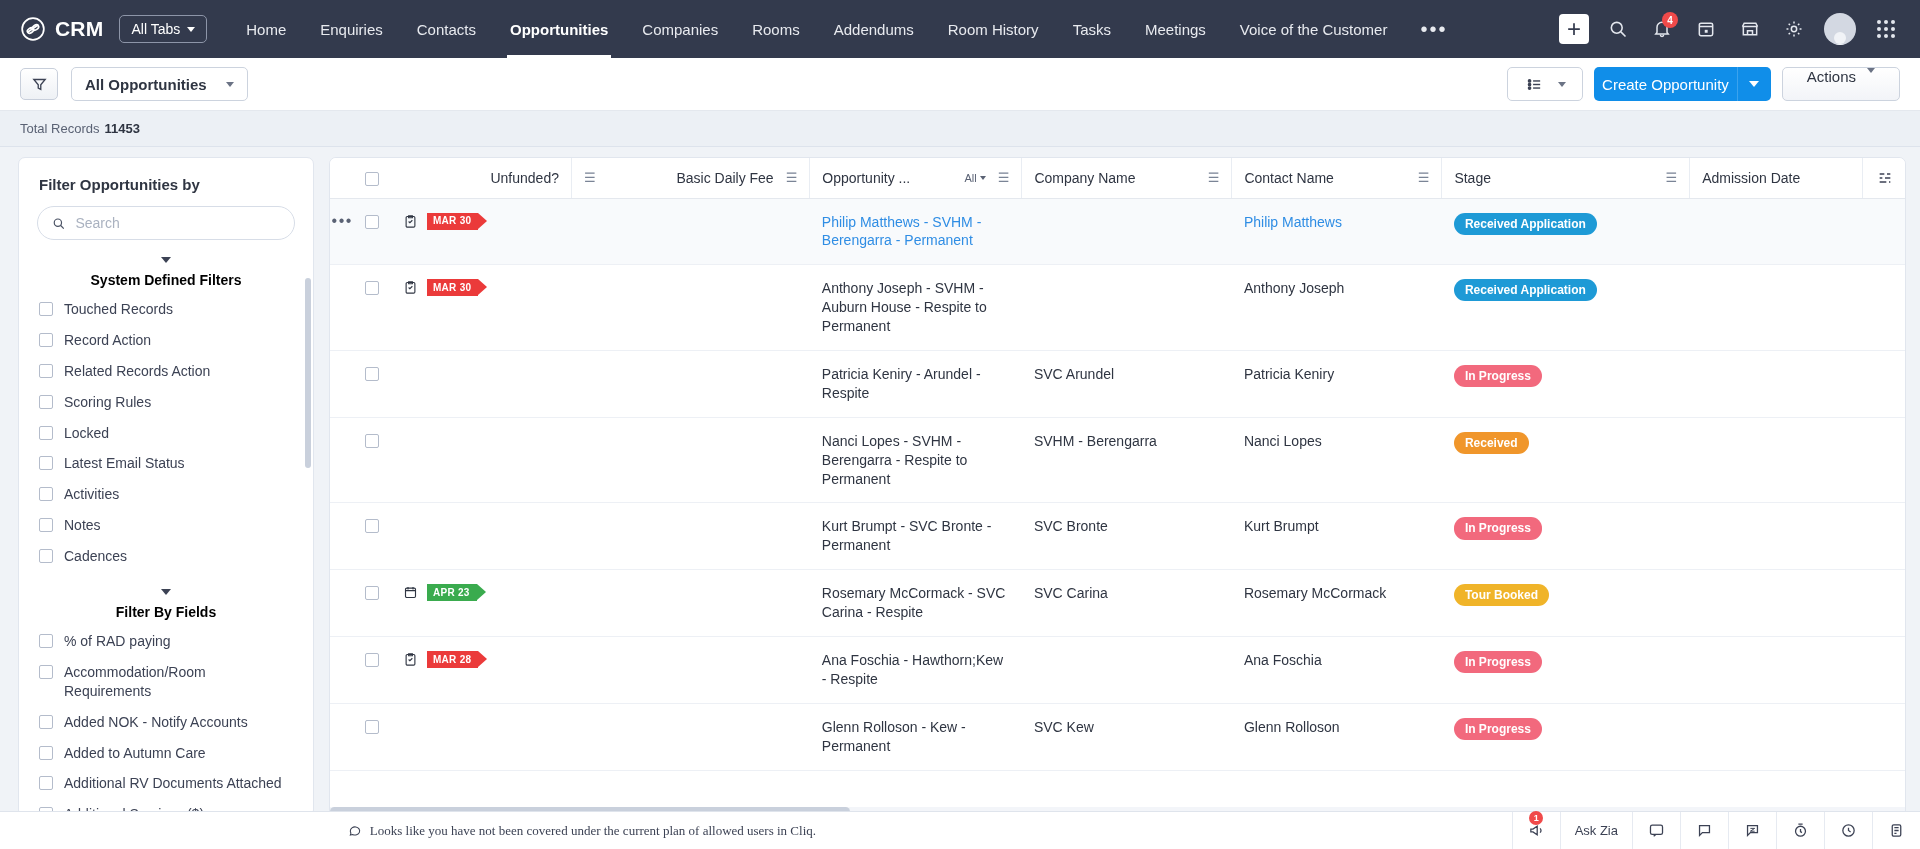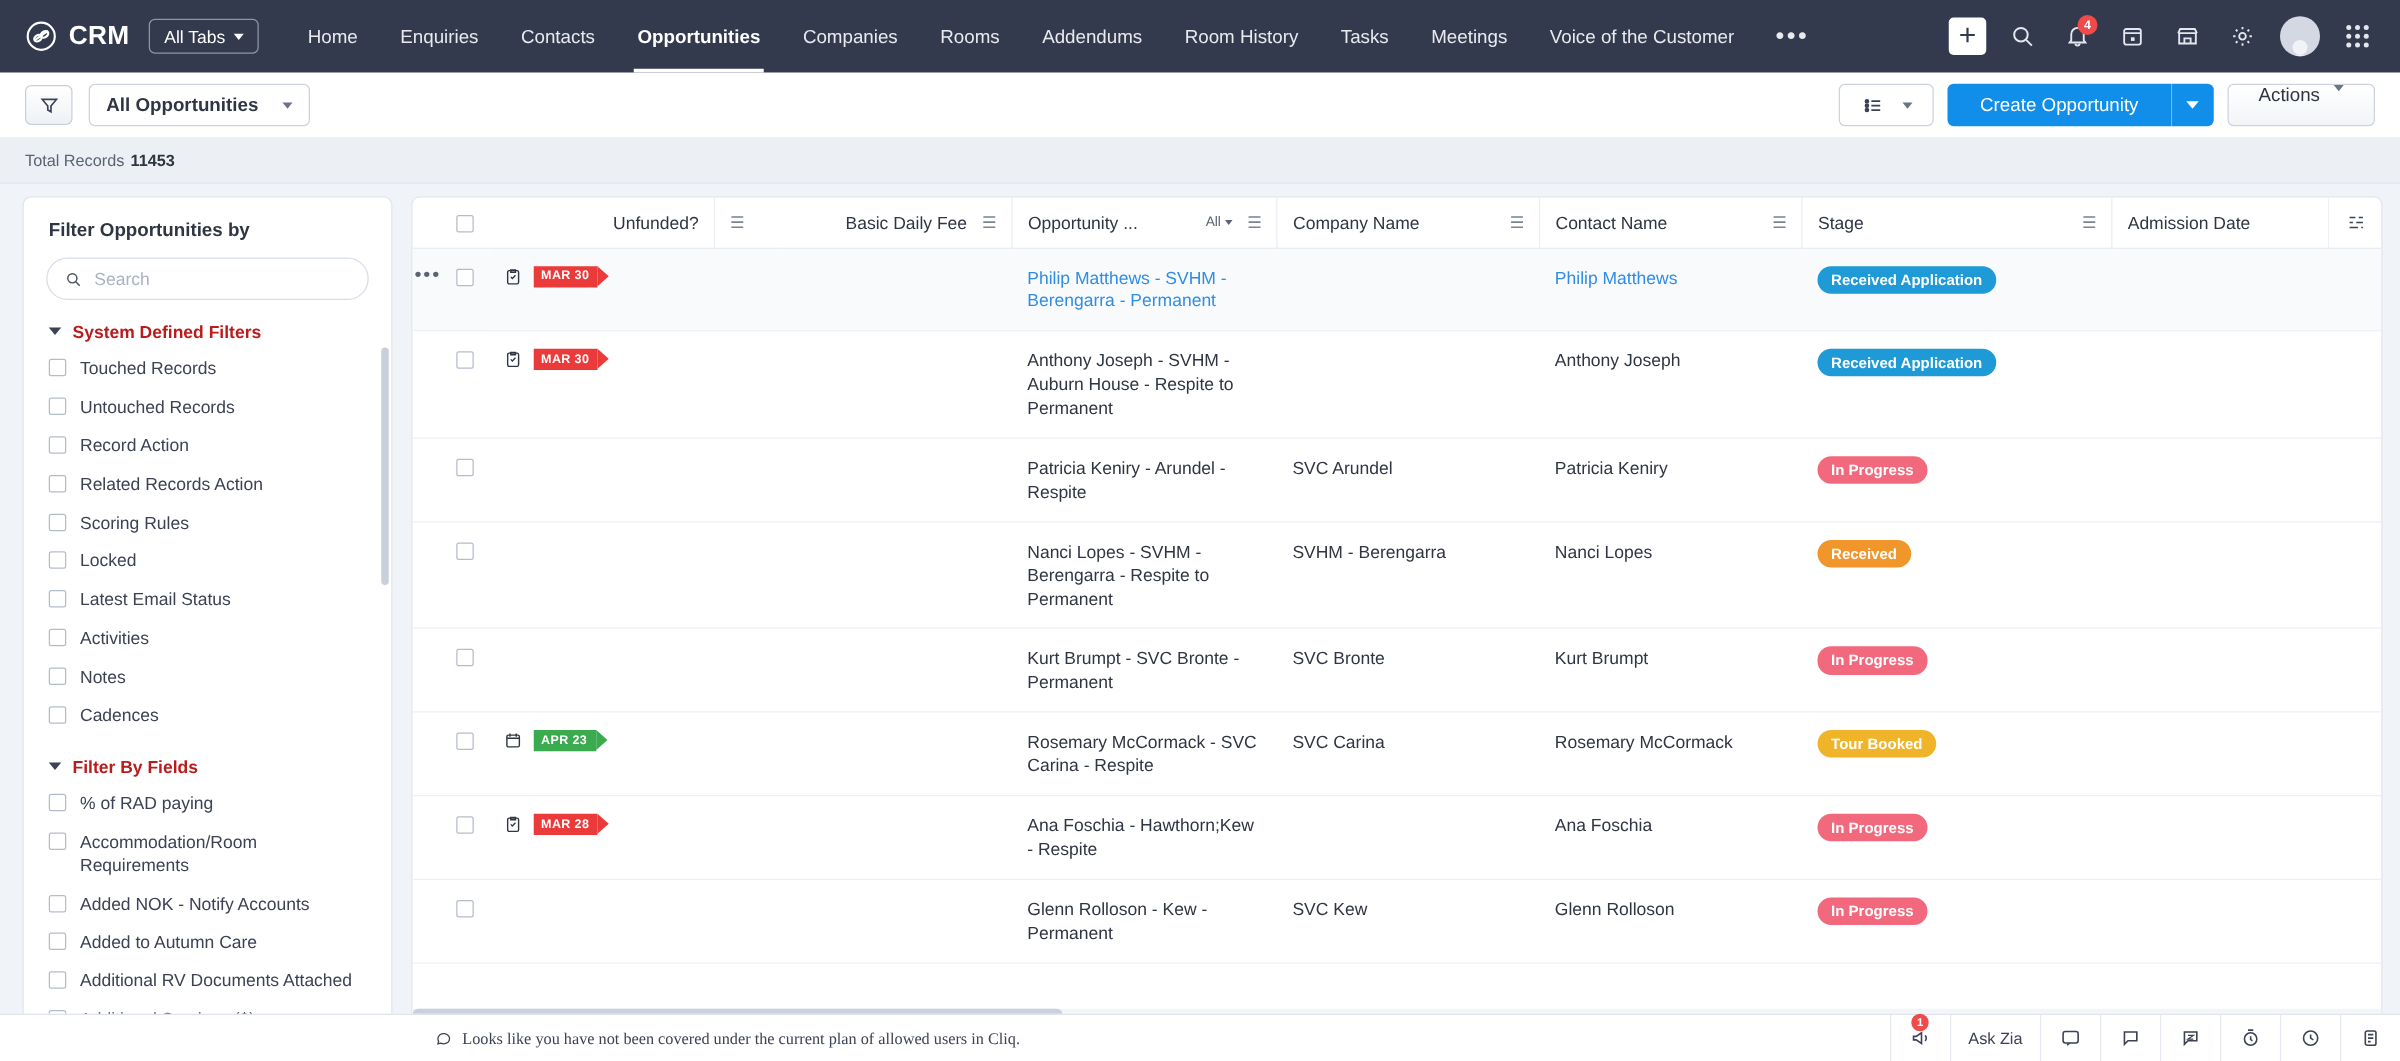--- a/index.html
+++ b/index.html
@@ -80,21 +80,21 @@
     display: flex; align-items: center; gap: 19px; padding: 0 13px; cursor: pointer;
     font-size: 15px; font-weight: 700; color: #2f3542;
   }
   .tb-right { margin-left: auto; display: flex; align-items: center; gap: 11px; }
   .layout-btn {
     border: 1px solid #ccd3de; border-radius: 5px; height: 34px; width: 76px;
     display: flex; align-items: center; justify-content: center; gap: 14px; cursor: pointer;
   }
   .btn-primary {
     background: #108ee9; color: #fff; height: 34px; border-radius: 5px 0 0 5px;
-    display: flex; align-items: center; padding: 0 26px; font-size: 15px; cursor: pointer;
+    display: flex; align-items: center; padding: 0 8px; font-size: 15px; cursor: pointer;
     white-space: nowrap;
   }
   .btn-primary-caret {
     background: #108ee9; color: #fff; height: 34px; width: 34px; border-radius: 0 5px 5px 0;
     display: flex; align-items: center; justify-content: center; cursor: pointer;
     border-left: 1px solid #3ba3ee;
   }
   .btn-actions {
     border: 1px solid #ccd3de; border-radius: 5px; height: 34px; padding: 0 24px;
     display: flex; gap: 11px; font-size: 15px; cursor: pointer;
@@ -133,21 +133,21 @@
     margin: 13px 18px 0 18px; height: 34px; border: 1px solid #d7dde7; border-radius: 18px;
     display: flex; align-items: center; gap: 10px; padding: 0 14px;
   }
   .sb-search input {
     border: none; outline: none; font-size: 14px; color: #2f3542; width: 100%;
     font-family: "Liberation Sans", sans-serif; background: transparent;
   }
   .sb-search input::placeholder { color: #aab2c0; }
   .sb-group {
     display: flex; align-items: center; gap: 9px; font-size: 14px; font-weight: 700;
-    padding: 17px 20px 6px 20px; color: #b91c1c; cursor: pointer;
+    padding: 17px 20px 6px 20px; color: #000000; cursor: pointer; flex-direction: column;
   }
   .tri-d { width: 0; height: 0; border-left: 5px solid transparent; border-right: 5px solid transparent; border-top: 6px solid #3c4254; }
   .sb-item {
     display: flex; align-items: flex-start; gap: 11px; padding: 6px 20px 6px 20px;
     font-size: 14px; color: #3c4254; cursor: pointer; line-height: 1.35;
   }
   .cbx {
     width: 14px; height: 14px; border: 1px solid #b4bccb; border-radius: 2px;
     background: #fff; flex: 0 0 auto; margin-top: 2px;
   }
@@ -371,24 +371,20 @@
       <input type="text" placeholder="Search" style="">
     </div>
 
     <div class="sb-group">
       <span class="tri-d"></span>
       <span>System Defined Filters</span>
     </div>
     <div class="sb-item">
         <span class="cbx"></span>
         <span>Touched Records</span>
-      </div>
-    <div class="sb-item">
-        <span class="cbx"></span>
-        <span>Untouched Records</span>
       </div>
     <div class="sb-item">
         <span class="cbx"></span>
         <span>Record Action</span>
       </div>
     <div class="sb-item">
         <span class="cbx"></span>
         <span>Related Records Action</span>
       </div>
     <div class="sb-item">

